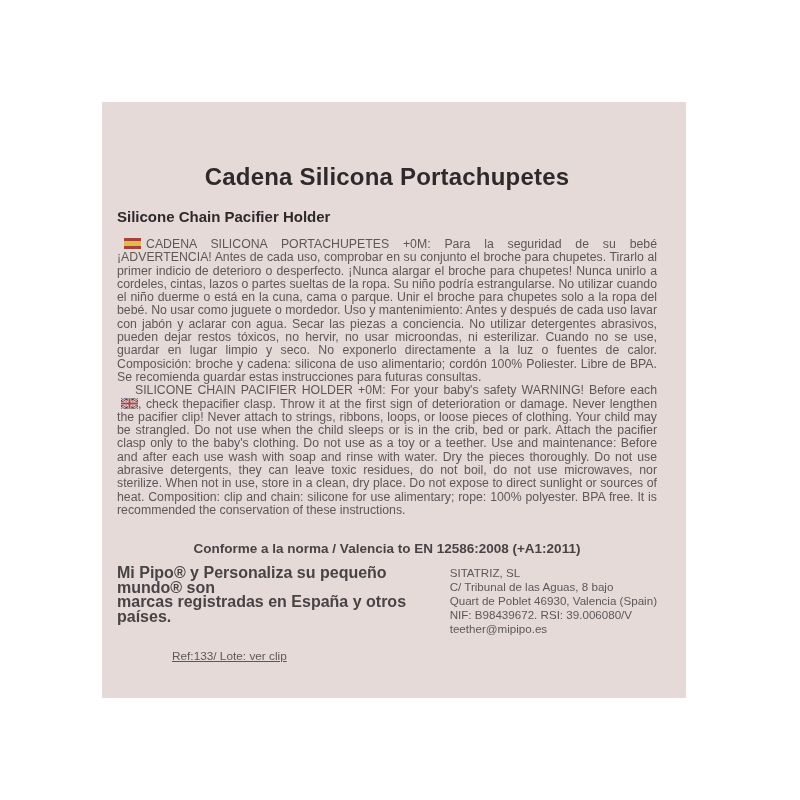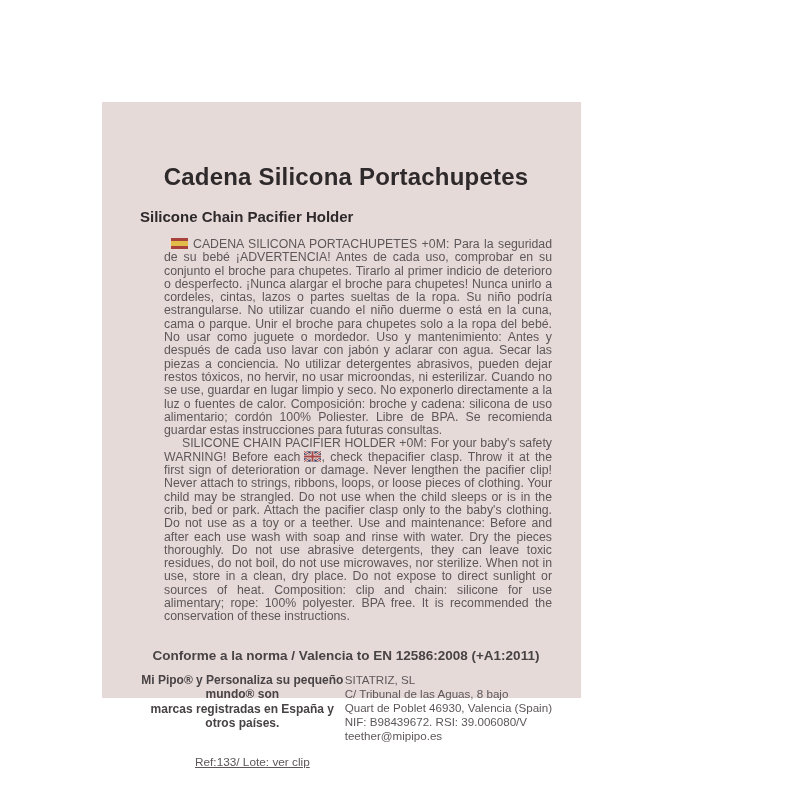--- a/index.html
+++ b/index.html
@@ -6,43 +6,43 @@
   body {
     width: 800px; height: 800px;
     background: #ffffff;
     position: relative;
     font-family: "Liberation Sans", sans-serif;
     overflow: hidden;
   }
   .label {
     position: absolute;
     left: 102px; top: 102px;
-    width: 479px; height: 596px;
+    width: 584px; height: 596px;
     background: #e6dad9;
     box-sizing: border-box;
-    padding: 62px 29px 0 38px;
+    padding: 62px 29px 0 15px;
   }
   .title {
     margin: 0;
     font-size: 24px;
     line-height: 26px;
     font-weight: 700;
     text-align: center;
     color: #2e292b;
     letter-spacing: 0.2px;
   }
   .subtitle {
     margin: 18px 0 0 0;
     font-size: 15px;
     line-height: 18px;
     font-weight: 700;
     text-align: left;
     color: #2e292b;
   }
-  .body-text { margin-top: 12px; margin-left: 24px; }
+  .body-text { margin-top: 12px; }
   .para {
     margin: 0;
     font-size: 12.3px;
     line-height: 13.3px;
     text-align: justify;
     color: #5d5759;
   }
   .para.es { text-indent: 7px; }
   .para.en { text-indent: 18px; }
   .flag {
@@ -67,25 +67,24 @@
     line-height: 16px;
     font-weight: 700;
     color: #484344;
   }
   .footer {
     display: flex;
     justify-content: space-between;
     margin-top: 9px;
   }
   .trademark {
-    font-size: 12px;
+    font-size: 16px;
     line-height: 14.6px;
     font-weight: 700;
     color: #484344;
-    text-align: center;
   }
   .ref-line {
     font-size: 11.8px;
     color: #5d5759;
     margin: 24px 0 0 55px;
     text-decoration: underline;
   }
   .company {
     font-size: 11.6px;
     line-height: 14px;

